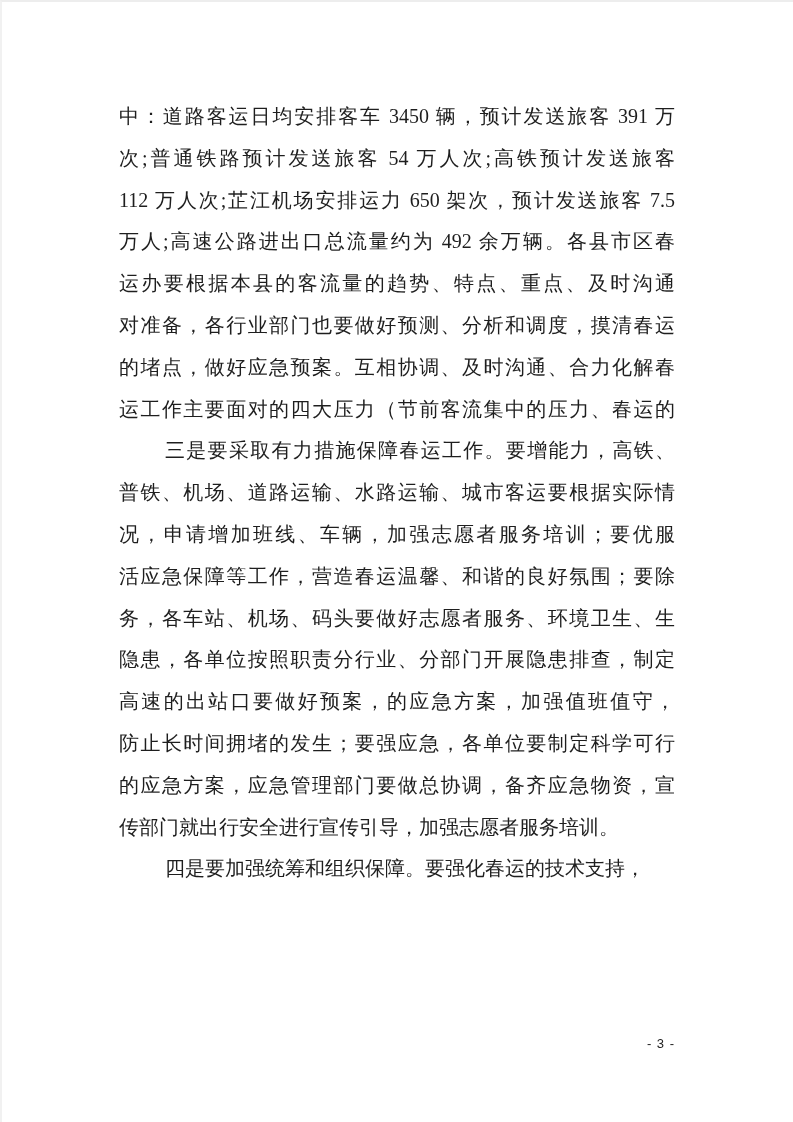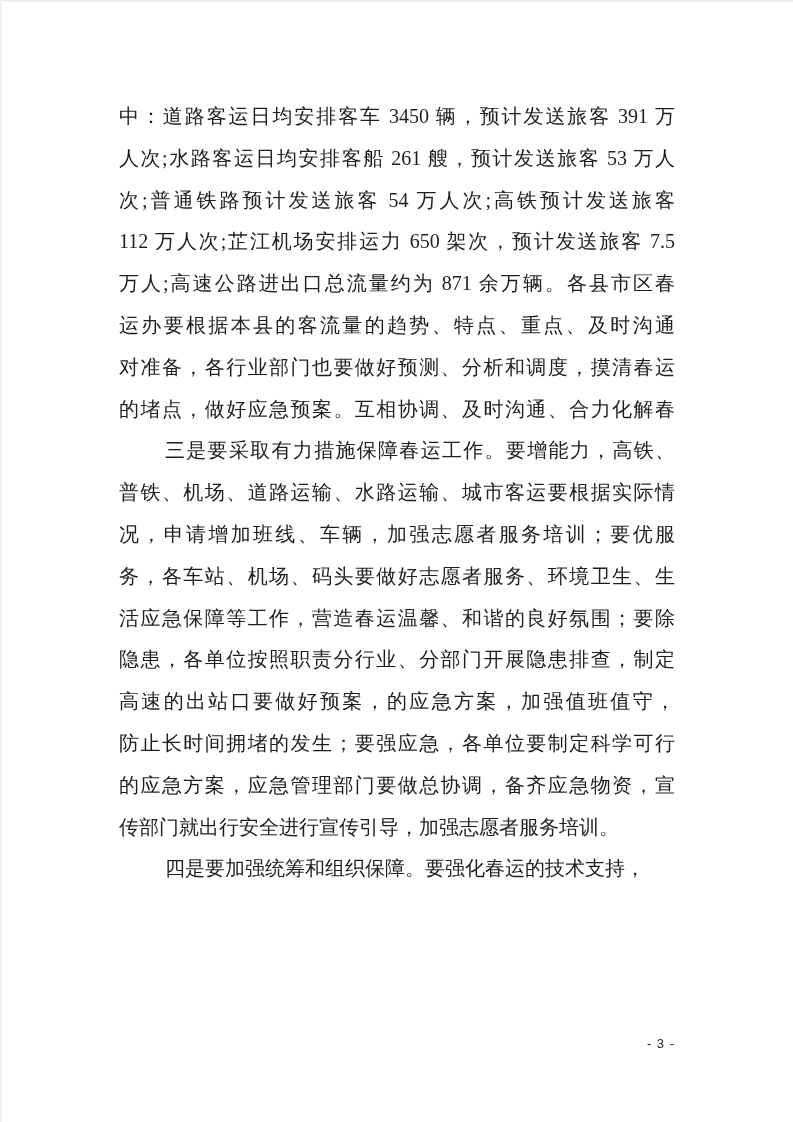--- a/index.html
+++ b/index.html
@@ -45,32 +45,32 @@
     color: #222222;
     font-family: "Liberation Sans", "DejaVu Sans", sans-serif;
   }
 </style>
 </head>
 <body>
 
 <div class="page">
   <div class="text-block">
     <div class="ln j">中：道路客运日均安排客车 3450 辆，预计发送旅客 391 万</div>
-    <div class="ln j">人次;水路客运日均安排客船 261 艘，预计发送旅客 53 万人</div>
     <div class="ln j">次;普通铁路预计发送旅客 54 万人次;高铁预计发送旅客</div>
     <div class="ln j">112 万人次;芷江机场安排运力 650 架次，预计发送旅客 7.5</div>
-    <div class="ln j">万人;高速公路进出口总流量约为 871 余万辆。各县市区春</div>
+    <div class="ln j">万人;高速公路进出口总流量约为 492 余万辆。各县市区春</div>
     <div class="ln j">运办要根据本县的客流量的趋势、特点、重点、及时沟通</div>
     <div class="ln j">对准备，各行业部门也要做好预测、分析和调度，摸清春运</div>
     <div class="ln j">的堵点，做好应急预案。互相协调、及时沟通、合力化解春</div>
+    <div class="ln j">运工作主要面对的四大压力（节前客流集中的压力、春运的</div>
     <div class="ln j indent">三是要采取有力措施保障春运工作。要增能力，高铁、</div>
     <div class="ln j">普铁、机场、道路运输、水路运输、城市客运要根据实际情</div>
     <div class="ln j">况，申请增加班线、车辆，加强志愿者服务培训；要优服</div>
+    <div class="ln j">活应急保障等工作，营造春运温馨、和谐的良好氛围；要除</div>
     <div class="ln j">务，各车站、机场、码头要做好志愿者服务、环境卫生、生</div>
-    <div class="ln j">活应急保障等工作，营造春运温馨、和谐的良好氛围；要除</div>
     <div class="ln j">隐患，各单位按照职责分行业、分部门开展隐患排查，制定</div>
     <div class="ln j">高速的出站口要做好预案，的应急方案，加强值班值守，</div>
     <div class="ln j">防止长时间拥堵的发生；要强应急，各单位要制定科学可行</div>
     <div class="ln j">的应急方案，应急管理部门要做总协调，备齐应急物资，宣</div>
     <div class="ln">传部门就出行安全进行宣传引导，加强志愿者服务培训。</div>
     <div class="ln indent">四是要加强统筹和组织保障。要强化春运的技术支持，</div>
   </div>
   <div class="footer">- 3 -</div>
 </div>
 

